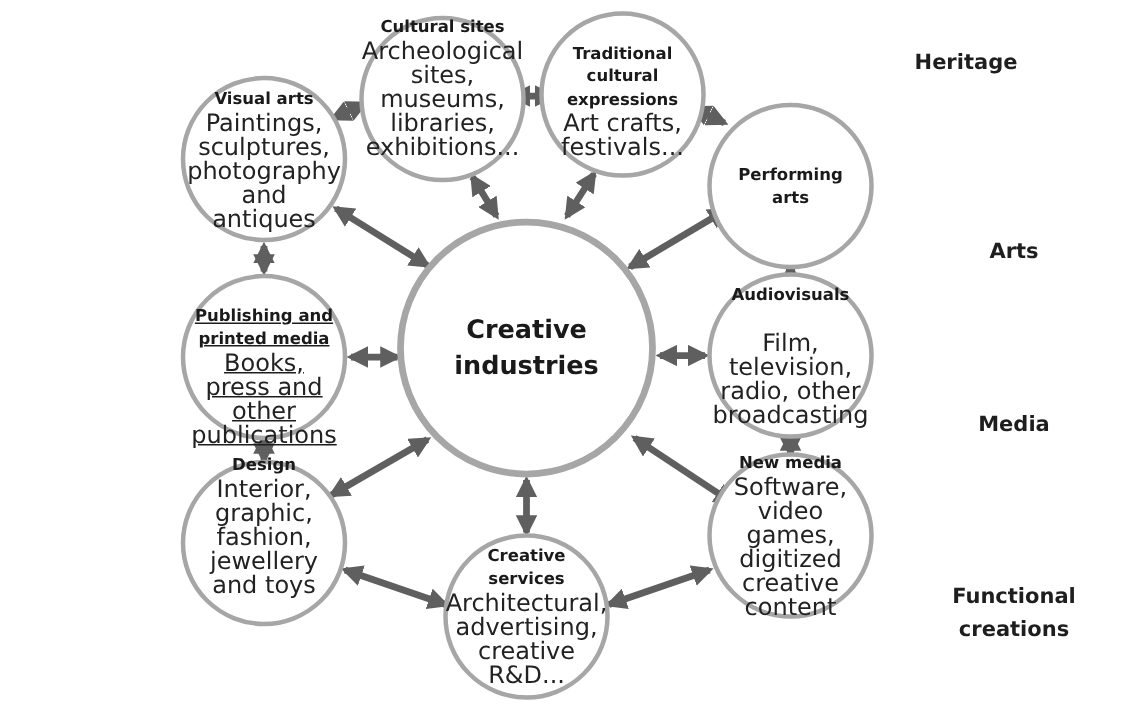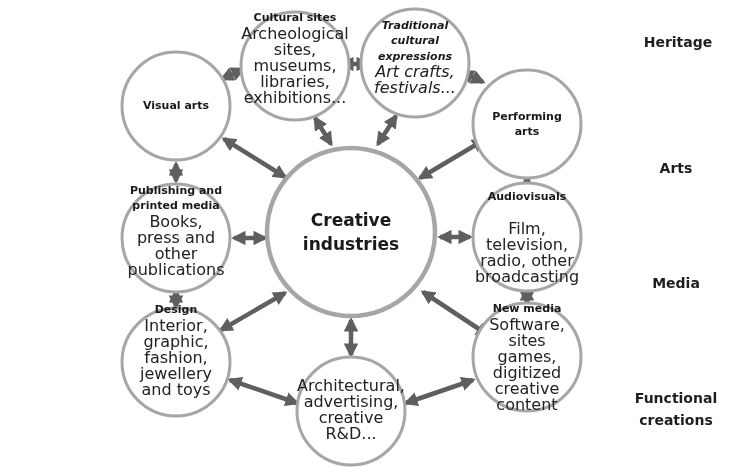--- a/index.html
+++ b/index.html
@@ -62,53 +62,55 @@
 
 <div class="node" style="left:281px; top:190px; width:140px; height:84px;">
   <div class="center-label" style="width:110px;">Creative industries</div>
 </div>
 
 <div class="node" style="left:247px; top:12px; width:96px; height:92px;">
   <div class="title">Cultural sites</div>
   <div class="desc">Archeological sites, museums, libraries, exhibitions...</div>
 </div>
 
-<div class="node" style="left:372px; top:12px; width:86px; height:90px;font-style:italic;">
+<div class="node" style="left:372px; top:22px; width:86px; height:90px;">
   <div class="title">Traditional cultural expressions</div>
   <div class="desc">Art crafts, festivals...</div>
 </div>
 
 <div class="node" style="left:130px; top:60px; width:92px; height:92px;">
   <div class="title">Visual arts</div>
+  <div class="desc">Paintings, sculptures, photography and antiques</div>
 </div>
 
 <div class="node" style="left:478px; top:78px; width:98px; height:92px;">
   <div class="title">Performing arts</div>
 </div>
 
-<div class="node" style="left:126px; top:184px; width:100px; height:92px;">
+<div class="node" style="left:126px; top:204px; width:100px; height:92px;text-decoration:underline;">
   <div class="title">Publishing and printed media</div>
   <div class="desc">Books, press and other publications</div>
 </div>
 
 <div class="node" style="left:481px; top:193px; width:92px; height:88px;gap:16px;">
   <div class="title">Audiovisuals</div>
   <div class="desc">Film, television, radio, other broadcasting</div>
 </div>
 
 <div class="node" style="left:128px; top:304px; width:96px; height:92px;">
   <div class="title">Design</div>
   <div class="desc">Interior, graphic, fashion, jewellery and toys</div>
 </div>
 
 <div class="node" style="left:479px; top:315px; width:96px; height:84px;">
   <div class="title">New media</div>
-  <div class="desc">Software, sites games, digitized creative content</div>
+  <div class="desc">Software, video games, digitized creative content</div>
 </div>
 
 <div class="node" style="left:306px; top:364px; width:90px; height:92px;">
+  <div class="title" style="width:70px;">Creative services</div>
   <div class="desc">Architectural, advertising, creative R&amp;D...</div>
 </div>
 
-<div class="category" style="left:623px; top:31px;">Heritage</div>
+<div class="category" style="left:589px; top:31px;">Heritage</div>
 <div class="category" style="left:621px; top:157px;">Arts</div>
 <div class="category" style="left:621px; top:272px;">Media</div>
 <div class="category" style="left:621px; top:387px; width:110px;">Functional creations</div>
 
 </body></html>

